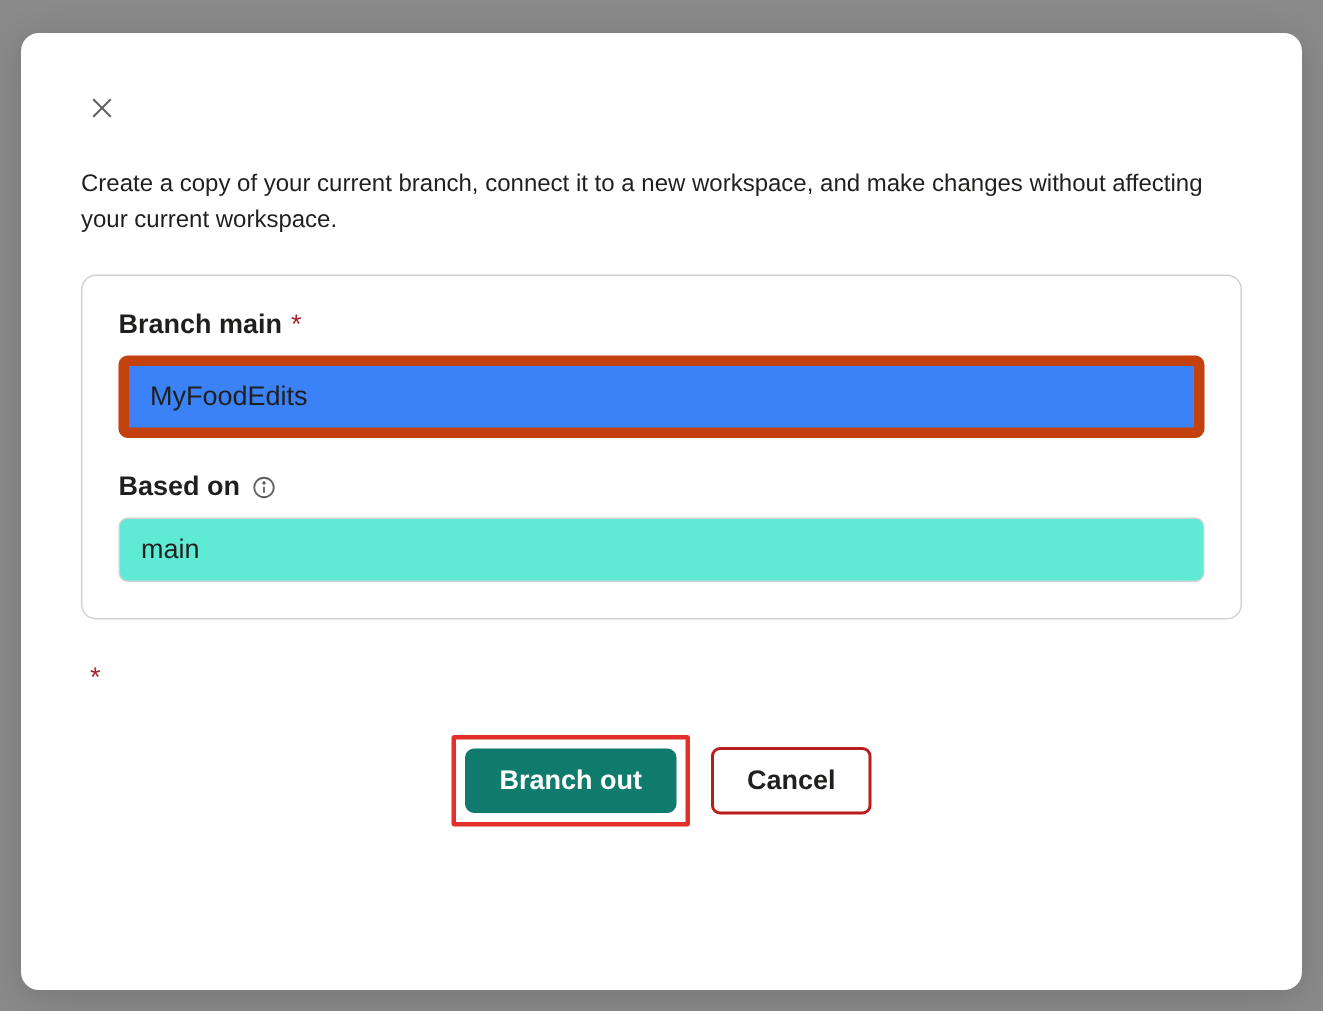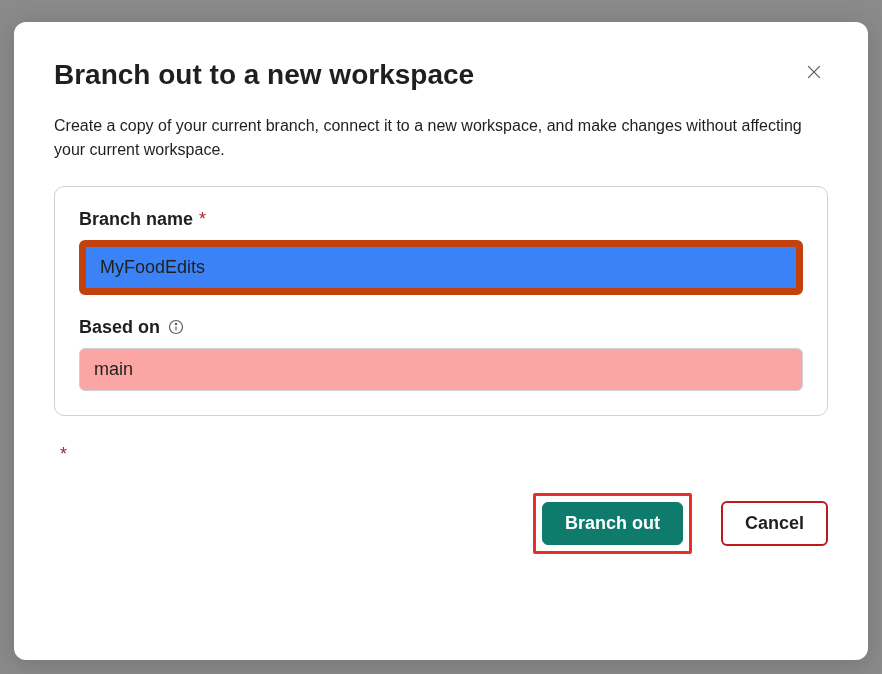--- a/index.html
+++ b/index.html
@@ -101,26 +101,26 @@
       padding: 10px 14px;
       font-size: 18px;
       border: 7px solid #c2410c;
       border-radius: 6px;
       background: #3b82f6;
       color: #201f1e;
       font-family: inherit;
     }
     .text-input.readonly {
       border: 1px solid #d1d1d1;
-      background: #fca5a5;
+      background: #5eead4;
     }
     .button-row {
       display: flex;
-      justify-content: flex-end;
-      gap: 29px;
+      justify-content: center;
+      gap: 14px;
       align-items: center;
     }
     .btn {
       padding: 10px 22px;
       font-size: 18px;
       font-weight: 600;
       border-radius: 6px;
       cursor: pointer;
       font-family: inherit;
     }
@@ -139,37 +139,36 @@
       padding: 6px;
       border-radius: 2px;
       display: inline-flex;
     }
   </style>
 </head>
 <body>
 
 <div class="modal">
   <div class="modal-header">
-    <h1 class="modal-title">Branch out to a new workspace</h1>
     <button class="close-btn">
       <span>
         <svg viewBox="0 0 24 24" fill="none" stroke="currentColor" stroke-width="1.5">
           <line x1="5" y1="5" x2="19" y2="19"></line>
           <line x1="19" y1="5" x2="5" y2="19"></line>
         </svg>
       </span>
     </button>
   </div>
 
   <p class="modal-description">Create a copy of your current branch, connect it to a new workspace, and make changes without affecting your current workspace.</p>
 
   <div class="form-box">
     <div class="form-group">
       <label class="form-label">
-        <span>Branch name</span>
+        <span>Branch main</span>
         <span class="required-asterisk">*</span>
       </label>
       <input type="text" class="text-input" value="MyFoodEdits" style="">
     </div>
 
     <div class="form-group">
       <label class="form-label">
         <span>Based on</span>
         <span class="info-icon">
           <svg viewBox="0 0 16 16" fill="none" stroke="currentColor" stroke-width="1.2">

